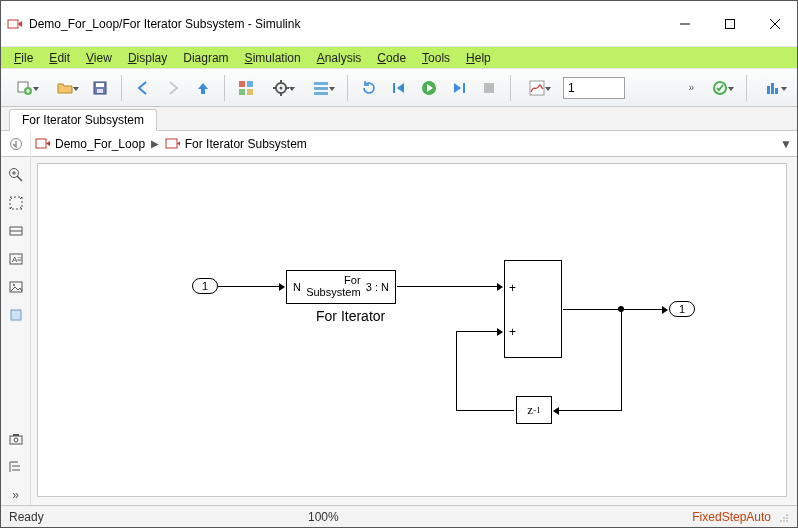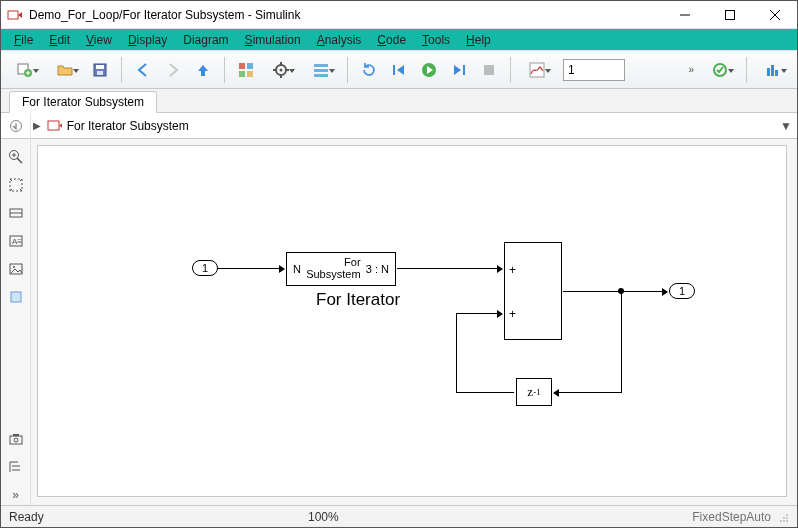--- a/index.html
+++ b/index.html
@@ -9,39 +9,39 @@
     background: #fff;
     width: 798px;
     height: 528px;
     overflow: hidden;
     border: 1px solid #555;
     display: flex;
     flex-direction: column;
   }
   
   .titlebar {
-    height: 28px;
+    height: 46px;
     background: #fff;
     display: flex;
     align-items: center;
     padding: 0 0 0 6px;
     border-bottom: 1px solid #e5e5e5;
   }
   .titlebar .app-icon { width: 16px; height: 16px; margin-right: 6px; display:flex;align-items:center;justify-content:center;}
   .titlebar .title { flex: 1; font-size: 12px; color: #000; }
   .winbtn { width: 45px; height: 29px; display:flex; align-items:center; justify-content:center; }
   .winbtn svg { width:10px; height:10px; }
   
   .menubar {
     height: 22px;
     display:flex;
     align-items:center;
     padding: 0 6px;
     gap: 2px;
-    background:#14b8a6;
+    background:#bef264;
     border-bottom:1px solid #e5e5e5;
   }
   .menuitem {
     padding: 2px 7px;
     color:#222;
     cursor:default;
   }
   .menuitem span.u { text-decoration: underline; }
   
   .toolbar {
@@ -165,40 +165,40 @@
     border-top:1px solid #c8c8c8;
     background:#f3f3f3;
     display:flex;
     align-items:center;
     padding:0 8px;
     font-size:12px;
     color:#333;
   }
   .statusbar .grow{flex:1;}
   .statusbar .zoom{ width:120px; }
-  .statusbar .solver{ color:#737373; padding-right:6px;}
+  .statusbar .solver{ color:#c2410c; padding-right:6px;}
   .statusbar .grip { width:12px;height:12px; opacity:.35;}
   
   .blk {
     position:absolute;
     background:#fff;
     border:1px solid #000;
   }
   .port-oval {
     position:absolute;
     width:26px;height:16px;
     border:1px solid #000;
     border-radius:8px;
     background:#fff;
     display:flex;align-items:center;justify-content:center;
     font-size:11px;
   }
   .blk-label {
     position:absolute;
-    font-size:17px;
+    font-size:14px;
     color:#000;
     white-space:nowrap;
   }
   .for-iter {
     left:248px; top:106px; width:110px; height:34px;
     font-size:11px;
     display:flex; align-items:center;
     padding:0 6px;
     justify-content:space-between;
   }
@@ -395,20 +395,29 @@
   <div class="tab"><span>For Iterator Subsystem</span></div>
 </div>
 
 <div class="breadbar">
   <div class="hidebtn">
     <svg width="14" height="14" viewBox="0 0 14 14">
         <circle cx="7" cy="7" r="5.5" fill="none" stroke="#888"></circle>
         <path d="M5 7h4M7 5v4" stroke="#888" stroke-width="0"></path>
         <path d="M5 5 L9 9 L5 9" fill="none" stroke="#888" stroke-width="1.4" transform="rotate(45 7 7)"></path>
       </svg>
+  </div>
+  <div class="crumb">
+    <span class="crumb-icon">
+        <svg viewBox="0 0 16 16" width="16" height="16">
+          <rect x="1" y="3" width="10" height="9" fill="#fff" stroke="#c0392b"></rect>
+          <path d="M11 7.5 L15 5 V10 Z" fill="#c0392b"></path>
+        </svg>
+      </span>
+    <span>Demo_For_Loop</span>
   </div>
   <span class="crumb-arrow">▶</span>
   <div class="crumb">
     <span class="crumb-icon">
         <svg viewBox="0 0 16 16" width="16" height="16">
           <rect x="1" y="3" width="11" height="9" fill="#fff" stroke="#c0392b"></rect>
           <path d="M12 7.5 L15 5.5 V9.5 Z" fill="#c0392b"></path>
         </svg>
       </span>
     <span>For Iterator Subsystem</span>

